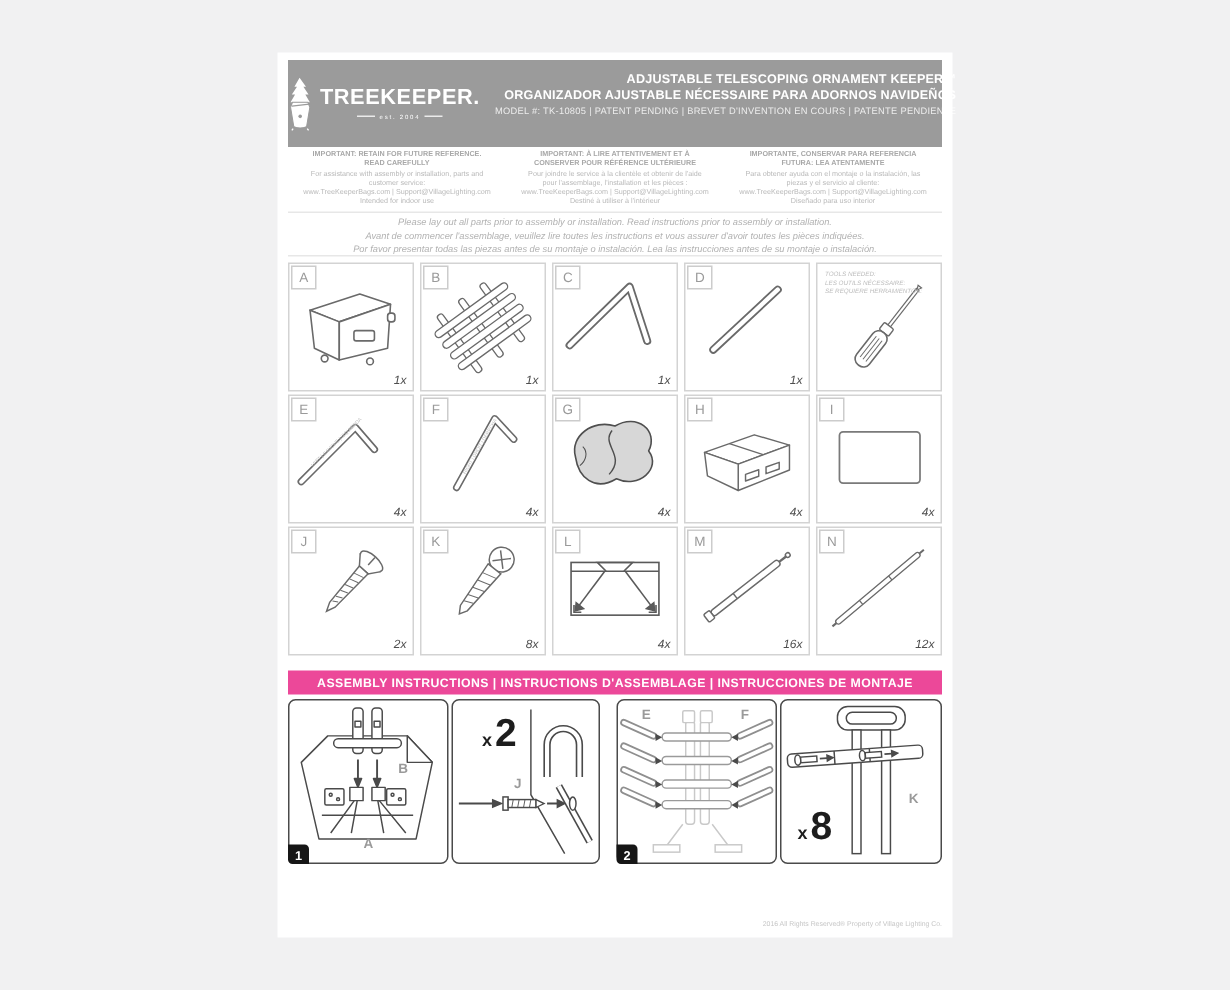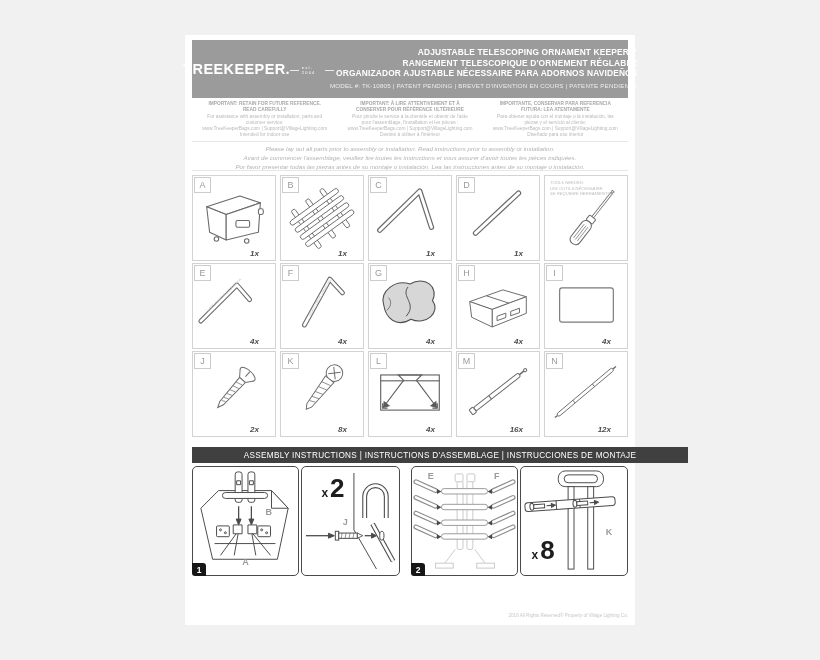--- a/index.html
+++ b/index.html
@@ -7,21 +7,21 @@
     width:820px;height:660px;position:relative;overflow:hidden;
     background:#f1f1f2;
     font-family:"Liberation Sans","DejaVu Sans",sans-serif;
     -webkit-font-smoothing:antialiased;
   }
   .page{position:absolute;left:185px;top:35px;width:450px;height:590px;background:#fff;}
 
   
   .header{position:absolute;left:7px;top:5px;width:436px;height:58px;background:#9b9b9b;display:flex;}
   .logo-sec{width:128px;display:flex;align-items:center;justify-content:center;gap:5px;}
-  .brand-text{display:flex;flex-direction:row;align-items:center;}
+  .brand-text{display:flex;flex-direction:column;align-items:center;}
   .brand-name{color:#fff;font-weight:bold;font-size:14.5px;letter-spacing:.4px;line-height:15px;}
   .brand-est{color:#fff;font-size:4px;letter-spacing:1.2px;margin-top:2px;display:flex;align-items:center;gap:3px;}
   .brand-est::before,.brand-est::after{content:"";width:12px;border-top:1px solid rgba(255,255,255,.8);}
   .logo-divider{width:1px;background:rgba(255,255,255,.7);margin:8px 0;}
   .titles{flex:1;padding:7px 0 0 10px;color:#fff;}
   .title-line{font-size:8.4px;font-weight:bold;line-height:10.6px;letter-spacing:.15px;white-space:nowrap;text-align:right;}
   .model-line{font-size:6.2px;color:rgba(255,255,255,.82);margin-top:3px;letter-spacing:.2px;white-space:nowrap;}
 
   
   .info-row{position:absolute;top:66px;left:7px;width:436px;display:flex;}
@@ -32,27 +32,27 @@
 
   .notice{position:absolute;top:110px;left:0;width:100%;text-align:center;
           font-style:italic;font-size:6.2px;color:#b2b2b2;line-height:8.8px;}
 
   
   .grid{position:absolute;top:140px;left:7px;width:436px;display:grid;
         grid-template-columns:repeat(5,1fr);grid-auto-rows:86px;gap:2px 4px;}
   .cell{position:relative;border:1px solid #d3d3d3;background:#fff;box-sizing:border-box;}
   .chip{position:absolute;top:1px;left:1px;width:15px;height:14px;border:1px solid #ccc;
         color:#9a9a9a;font-size:9px;display:flex;align-items:center;justify-content:center;background:#fff;z-index:2;}
-  .qty{position:absolute;bottom:2px;right:16px;font-size:8px;font-style:italic;font-weight:bold;color:#4e4e4e;z-index:2;}
+  .qty{position:absolute;bottom:2px;right:4px;font-size:8px;font-style:italic;font-weight:normal;color:#4e4e4e;z-index:2;}
   .cell svg{position:absolute;left:0;top:0;width:100%;height:100%;}
   .tools-text{position:absolute;top:4px;left:5px;font-size:4.2px;font-style:italic;color:#bdbdbd;line-height:5.6px;z-index:2;}
 
   
-  .banner{position:absolute;top:412px;left:7px;width:496px;height:16px;background:#404040;
-          color:#fff;font-weight:normal;font-size:8.2px;letter-spacing:.3px;
+  .banner{position:absolute;top:412px;left:7px;width:436px;height:16px;background:#ec4899;
+          color:#fff;font-weight:bold;font-size:8.2px;letter-spacing:.3px;
           display:flex;align-items:center;justify-content:center;white-space:nowrap;}
 
   
   .assembly{position:absolute;top:431px;left:7px;width:436px;height:114px;}
   .panel{position:absolute;top:0;height:110px;border:1.5px solid #4a4a4a;border-radius:5px;background:#fff;box-sizing:border-box;}
   .panel svg{position:absolute;left:0;top:0;width:100%;height:100%;}
   .p1{left:0;width:107px;} .p2{left:109px;width:99px;} .p3{left:219px;width:107px;} .p4{left:328px;width:108px;}
   .badge{position:absolute;bottom:-1px;left:-1px;width:14px;height:13px;background:#161616;color:#fff;
          font-size:8.5px;font-weight:bold;display:flex;align-items:center;justify-content:center;
          border-radius:0 3px 0 3px;z-index:3;}
@@ -79,21 +79,20 @@
         </g>
       </svg>
       <div class="brand-text">
         <span class="brand-name">TREEKEEPER.</span>
         <span class="brand-est">est. 2004</span>
       </div>
     </div>
     <div class="logo-divider"></div>
     <div class="titles">
       <div class="title-line">ADJUSTABLE TELESCOPING ORNAMENT KEEPER™</div>
-      <div class="title-line">RANGEMENT TELESCOPIQUE D'ORNEMENT RÉGLABLE</div>
       <div class="title-line">ORGANIZADOR AJUSTABLE NÉCESSAIRE PARA ADORNOS NAVIDEÑOS</div>
       <div class="model-line">MODEL #: TK-10805   |   PATENT PENDING   |   BREVET D'INVENTION EN COURS   |   PATENTE PENDIENTE</div>
     </div>
   </div>
 
   <div class="info-row">
     <div class="info-col">
       <span class="info-head">IMPORTANT: RETAIN FOR FUTURE REFERENCE. READ CAREFULLY</span>
       <span>For assistance with assembly or installation, parts and customer service:</span><br>
       <span>www.TreeKeeperBags.com | Support@VillageLighting.com</span><br>

